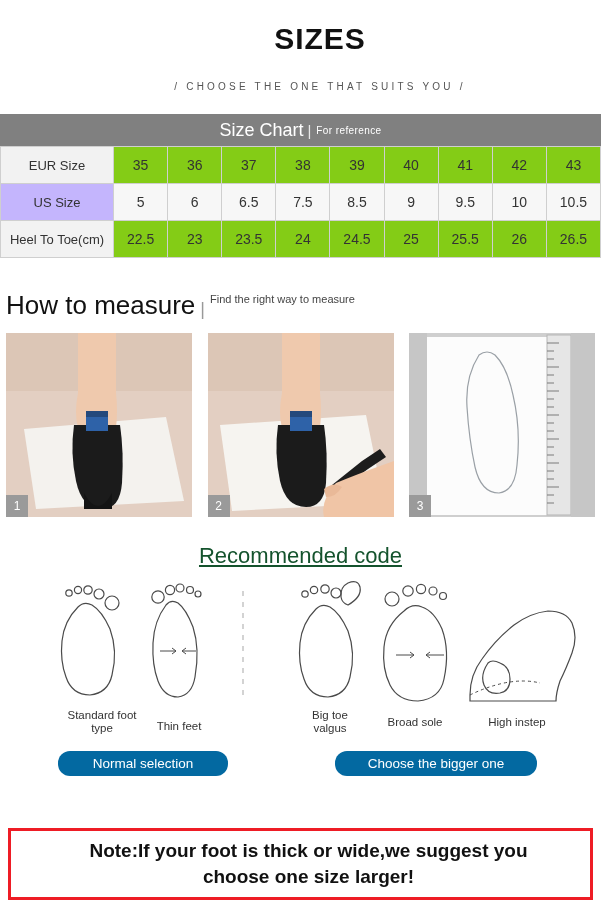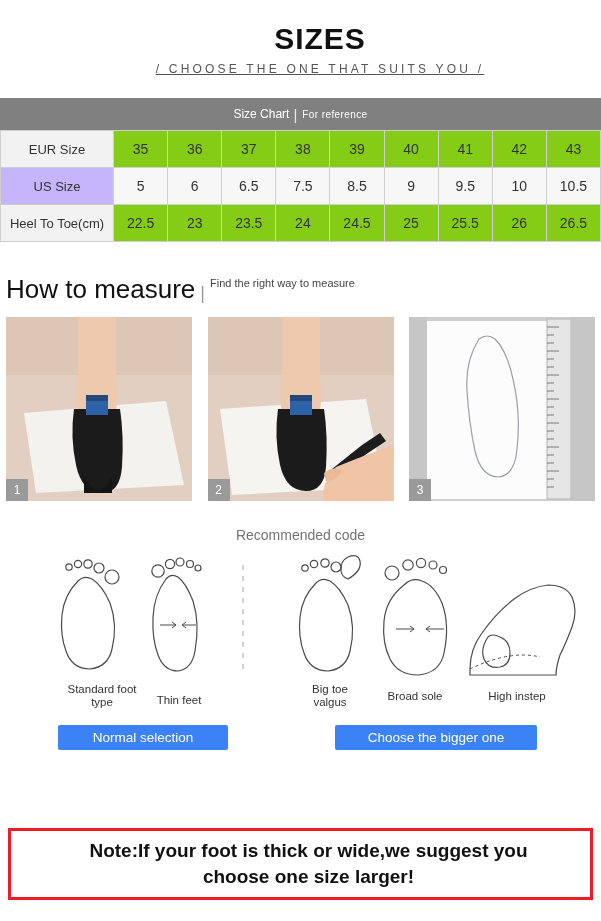--- a/index.html
+++ b/index.html
@@ -23,41 +23,40 @@
     padding-left: 39px;
   }
   .main-title {
     font-size: 30px;
     font-weight: bold;
     letter-spacing: 1px;
     color: #111;
     margin: 0;
   }
   .sub-title {
-    margin-top: 6px;
-    font-size: 12px;
+    margin-top: 25px;
+    font-size: 10px;
     letter-spacing: 3.2px;
     color: #555;
-    text-decoration: underline;
   }
 
   
   .chart-wrap {
     margin-top: 22px;
   }
   .chart-header {
     background: #808080;
     color: #ffffff;
     height: 32px;
     display: flex;
     align-items: center;
     justify-content: center;
   }
   .chart-header .ch-main {
-    font-size: 12px;
+    font-size: 18px;
   }
   .chart-header .ch-div {
     margin: 0 5px 0 4px;
     font-size: 15px;
     color: #e8e8e8;
   }
   .chart-header .ch-sub {
     font-size: 10px;
     letter-spacing: 0.4px;
   }
@@ -136,22 +135,23 @@
     align-items: center;
     justify-content: center;
     z-index: 5;
   }
   .photo svg { display: block; }
 
   
   .rec-title {
     margin-top: 26px;
     text-align: center;
-    font-size: 14px;
-    color: #737373;
+    font-size: 22px;
+    color: #14532d;
+    text-decoration: underline;
   }
   .feet-area {
     margin-top: 10px;
     position: relative;
     height: 190px;
   }
   .feet-labels {
     position: absolute;
     left: 0;
     top: 130px;
@@ -165,26 +165,26 @@
     color: #333;
     line-height: 13px;
   }
   .btn-row {
     position: absolute;
     top: 172px;
     width: 601px;
   }
   .pill {
     position: absolute;
-    background: #3b82f6;
+    background: #0369a1;
     color: #fff;
     font-size: 13.5px;
     text-align: center;
     padding: 5px 0;
-    border-radius: 2px;
+    border-radius: 12px;
   }
 
   
   .note-box {
     position: absolute;
     left: 8px;
     top: 828px;
     width: 585px;
     height: 72px;
     border: 3px solid #ee1c25;

